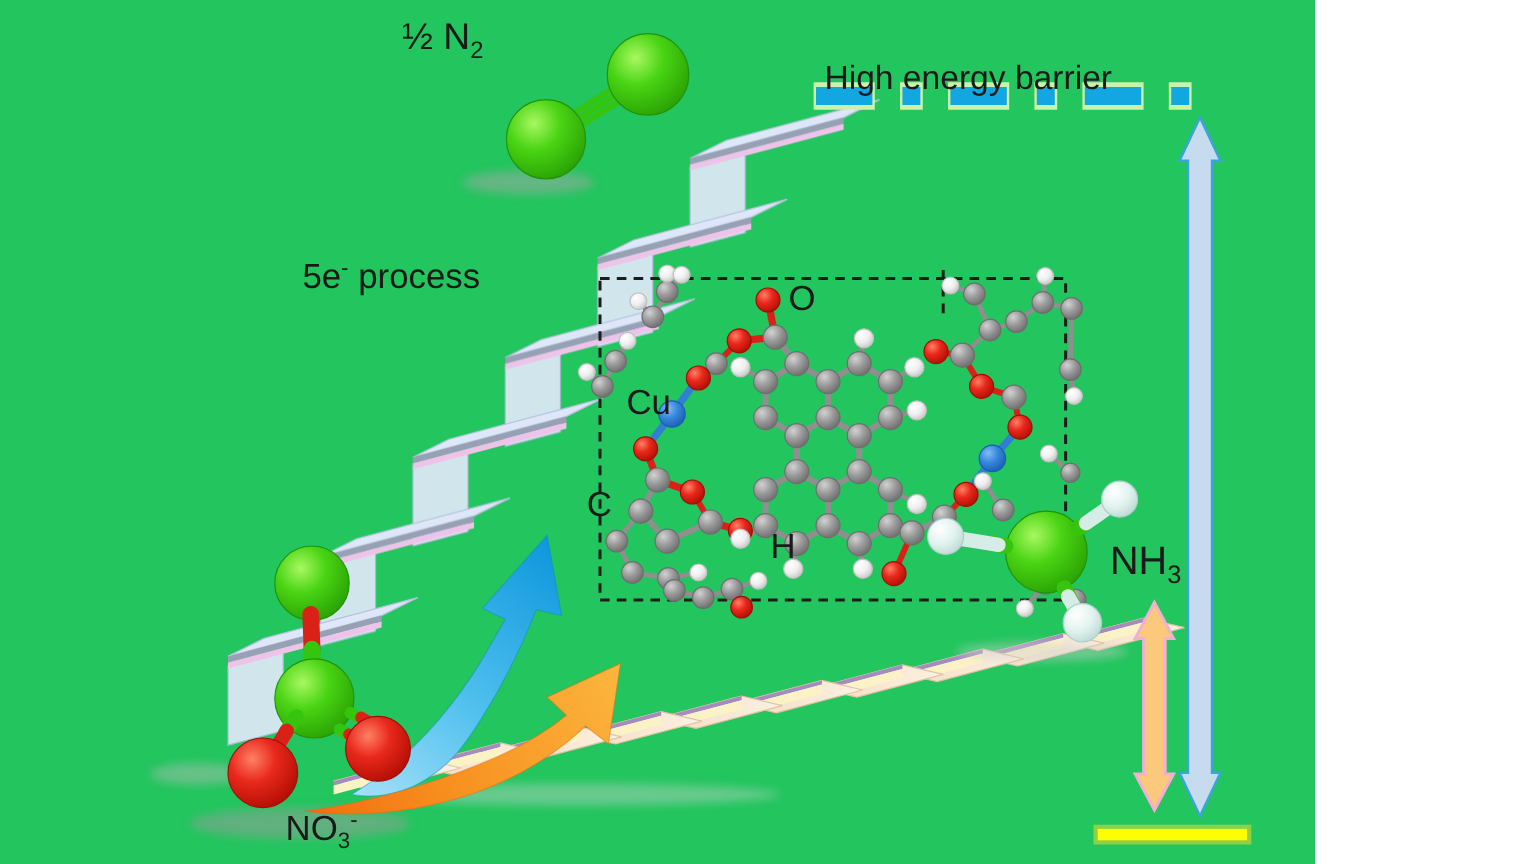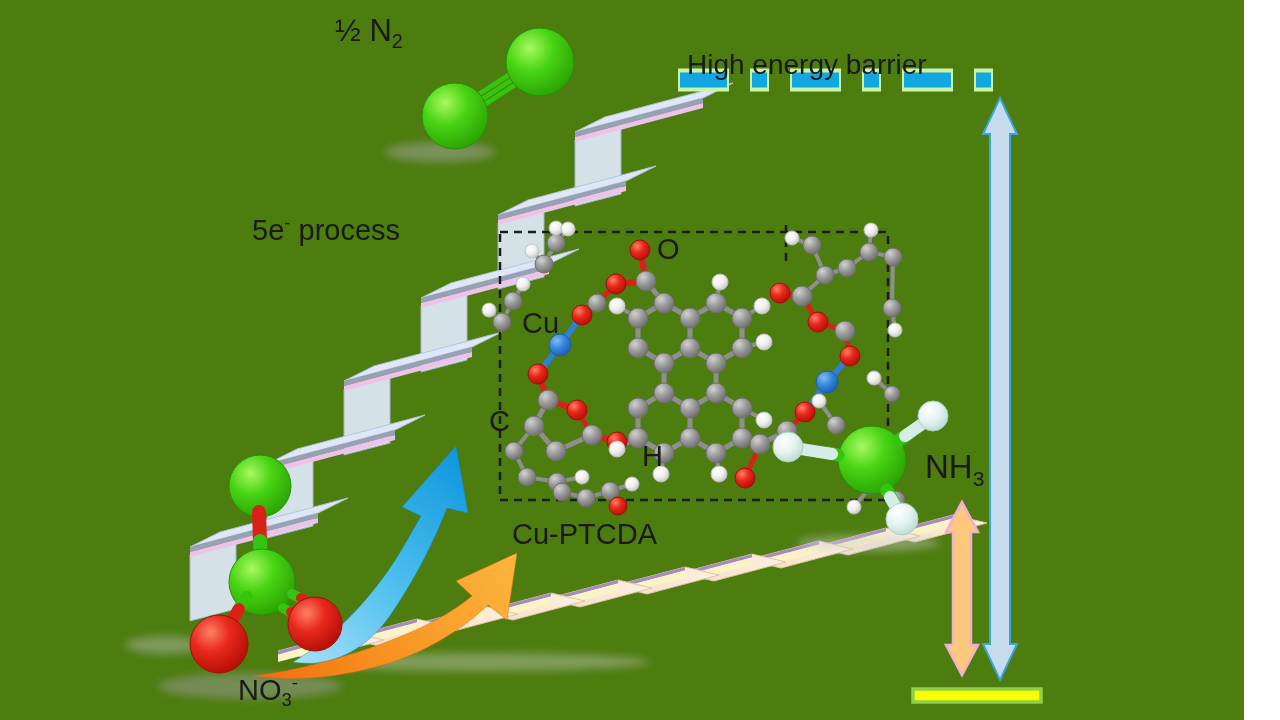--- a/index.html
+++ b/index.html
@@ -1,16 +1,16 @@
 <!DOCTYPE html>
 <html><head>
 <meta charset="utf-8">
 <style>
   html,body{margin:0;padding:0;background:#fff;}
-  .stage{position:relative;width:1244px;height:720px;background:#4d7c0f;overflow:hidden;
+  .stage{position:relative;width:1096px;height:720px;background:#22c55e;overflow:hidden;
          font-family:"Liberation Sans", sans-serif;}
   .stage svg{position:absolute;left:0;top:0;}
   .lbl{position:absolute;color:#1a1a1a;white-space:nowrap;line-height:1.05;}
   .lbl sub{font-size:64%;}
   .lbl sup{font-size:64%;}
   .f31{font-size:31px;}
   .f29{font-size:29px;}
   .f28{font-size:28px;margin-top:34px;}
   .f27{font-size:33px;}
 </style>
@@ -368,19 +368,18 @@
       <polygon points="962,502 978,532 971,532 971,645 978,645 962,675 946,645 953,645 953,532 946,532" fill="#fbc87c" stroke="#f3aed4" stroke-width="2.5"></polygon>
     </g>
 
     <rect x="913" y="689" width="128" height="13" fill="#fdfe02" stroke="#8fd045" stroke-width="3.5"></rect>
   </svg>
 
   <div class="lbl f31" style="left:335px;top:15px"><span>½ N</span><sub>2</sub></div>
   <div class="lbl f28" style="left:687px;top:16px"><span>High energy barrier</span></div>
   <div class="lbl f29" style="left:252px;top:213px"><span>5e</span><sup>-</sup><span> process</span></div>
   <div class="lbl f29" style="left:657px;top:234px"><span>O</span></div>
-  <div class="lbl f29" style="left:522px;top:308px"><span>Cu</span></div>
+  <div class="lbl f29" style="left:522px;top:321px"><span>Cu</span></div>
   <div class="lbl f29" style="left:489px;top:406px"><span>C</span></div>
   <div class="lbl f29" style="left:642px;top:441px"><span>H</span></div>
   <div class="lbl f27" style="left:925px;top:450px"><span>NH</span><sub>3</sub></div>
-  <div class="lbl f29" style="left:512px;top:519px"><span>Cu-PTCDA</span></div>
   <div class="lbl f29" style="left:238px;top:673px"><span>NO</span><sub>3</sub><sup>-</sup></div>
 </div>
 
 </body></html>

